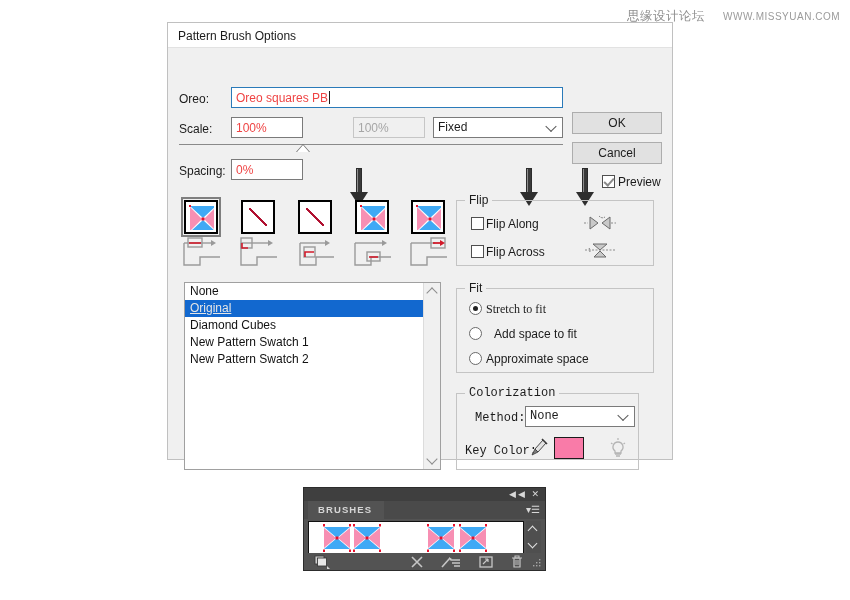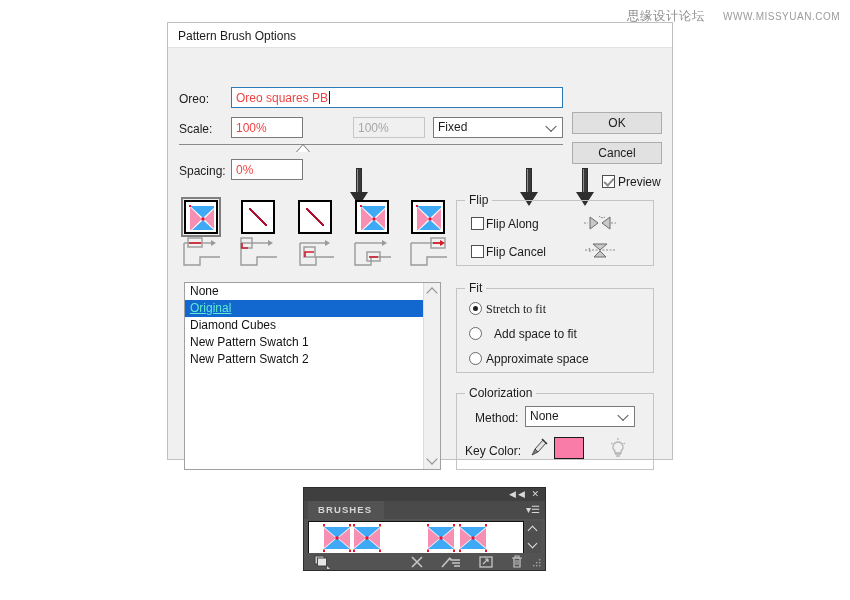--- a/index.html
+++ b/index.html
@@ -156,21 +156,21 @@
     border-left:9px solid transparent; border-right:9px solid transparent;
     border-top:14px solid #2e2e2e;
   }
 
   
   .listbox{
     position:absolute; background:#fff; border:1px solid #a0a0a0; box-sizing:border-box;
     overflow:hidden;
   }
   .list-item{ font-size:12px; color:#111; padding:1px 0 1px 5px; line-height:15px; }
-  .list-item.sel{ background:#1268cf; color:#5eead4;text-decoration:underline; }
+  .list-item.sel{ background:#1268cf; color:#e5e5e5;text-decoration:underline; }
 
   .vscroll{
     position:absolute; right:0; top:0; bottom:0; width:17px;
     background:#f0f0f0; border-left:1px solid #dcdcdc; box-sizing:border-box;
   }
   .vchev{ position:absolute; left:4px; width:9px; height:9px; }
   .vchev::after{
     content:''; position:absolute; left:0; top:1px; width:7px;height:7px;
     border-left:1.6px solid #8c8c8c; border-top:1.6px solid #8c8c8c;
     transform:rotate(45deg);
@@ -389,21 +389,21 @@
         <div style="position:absolute;left:14px;top:13px;white-space:nowrap;">
           <span class="cb"></span><span class="lbl" style="margin-left:2px;">Flip Along</span>
         </div>
         <svg style="position:absolute;left:126px;top:14px;" width="34" height="16" viewBox="0 0 34 16">
           <path d="M1 8 h4 M28 8 h5" stroke="#8a8a8a" stroke-width="1.2" stroke-dasharray="2 1.5"></path>
           <path d="M7 2 l8 6 l-8 6 z" fill="#c9c9c9" stroke="#6a6a6a" stroke-width="1"></path>
           <path d="M27 2 l-8 6 l8 6 z" fill="#c9c9c9" stroke="#6a6a6a" stroke-width="1"></path>
           <path d="M16 1 q3 3 6 1" stroke="#6a6a6a" stroke-width="1" fill="none" stroke-dasharray="1.5 1.2"></path>
         </svg>
         <div style="position:absolute;left:14px;top:41px;white-space:nowrap;">
-          <span class="cb"></span><span class="lbl" style="margin-left:2px;">Flip Cancel</span>
+          <span class="cb"></span><span class="lbl" style="margin-left:2px;">Flip Across</span>
         </div>
         <svg style="position:absolute;left:126px;top:41px;" width="34" height="17" viewBox="0 0 34 17">
           <path d="M2 8 h30" stroke="#8a8a8a" stroke-width="1.2" stroke-dasharray="2 1.5"></path>
           <path d="M10 2 l14 0 l-7 6 z" fill="#c9c9c9" stroke="#6a6a6a" stroke-width="1"></path>
           <path d="M11 15 l12 0 l-6 -6 z" fill="#c9c9c9" stroke="#6a6a6a" stroke-width="1"></path>
           <path d="M6 6 q2 3 0 5" stroke="#6a6a6a" stroke-width="1" fill="none" stroke-dasharray="1.5 1.2"></path>
         </svg>
       </div>
 
       <div class="group" style="left:288px;top:240px;width:198px;height:85px;">
@@ -412,21 +412,21 @@
           <span class="rb checked"></span><span class="lbl" style="margin-left:4px;font-family:Liberation Serif, serif;">Stretch to fit</span>
         </div>
         <div style="position:absolute;left:12px;top:35px;white-space:nowrap;">
           <span class="rb"></span><span class="lbl" style="margin-left:12px;">Add space to fit</span>
         </div>
         <div style="position:absolute;left:12px;top:60px;white-space:nowrap;">
           <span class="rb"></span><span class="lbl" style="margin-left:4px;">Approximate space</span>
         </div>
       </div>
 
-      <div class="group" style="left:288px;top:345px;width:198px;height:77px;">
+      <div class="group" style="left:288px;top:345px;width:183px;height:77px;font-family:Liberation Mono, monospace;">
         <div class="gtitle">Colorization</div>
         <div class="lbl" style="position:absolute;left:18px;top:17px;">Method:</div>
         <div class="combo" style="position:absolute;left:68px;top:12px;width:110px;height:21px;">
           <span>None</span>
           <span class="chev"></span>
         </div>
         <div class="lbl" style="position:absolute;left:8px;top:50px;">Key Color:</div>
         <svg style="position:absolute;left:73px;top:44px;" width="18" height="20" viewBox="0 0 18 20">
           <path d="M13 2 l3 3 l-8 9 l-3 -3 z" fill="#e3e3e3" stroke="#4a4a4a" stroke-width="1"></path>
           <path d="M5 11 l-3 6 l6 -3 z" fill="#7d7d7d" stroke="#3a3a3a" stroke-width="0.8"></path>

